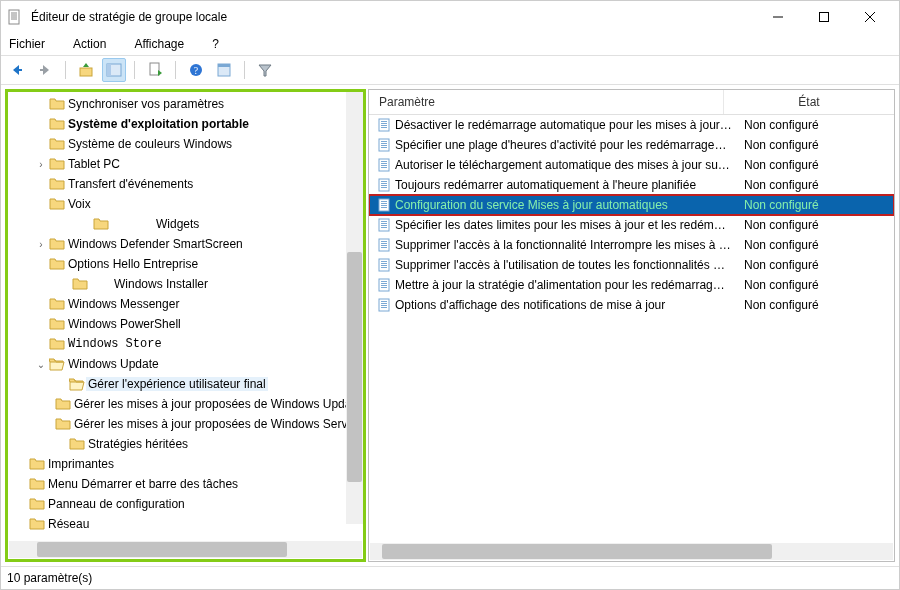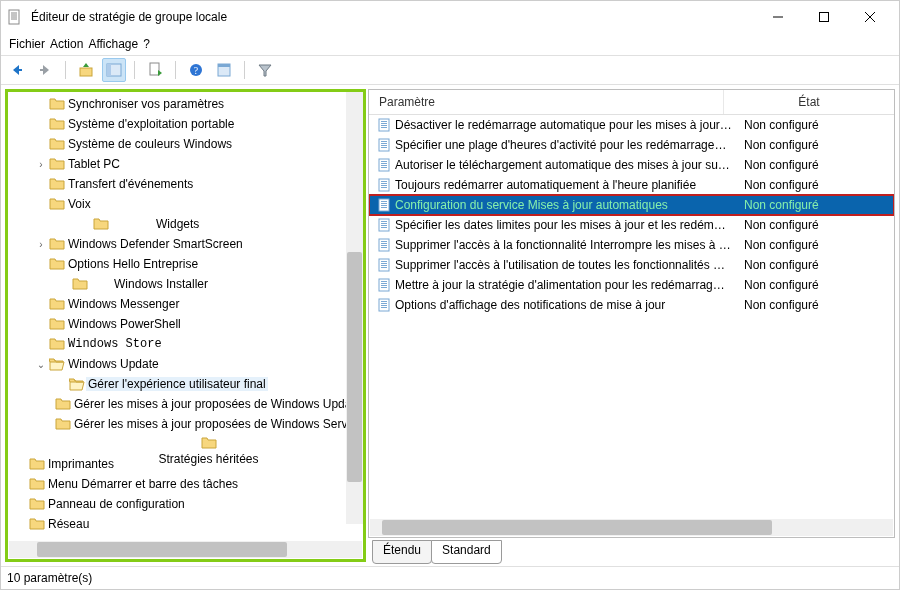--- a/index.html
+++ b/index.html
@@ -2,21 +2,21 @@
 <html><head>
 <meta charset="utf-8">
 <style>
   html,body{margin:0;padding:0;font-family:"Segoe UI",Tahoma,sans-serif;font-size:12px;color:#000;background:#fff;overflow:hidden}
   .window{width:900px;height:590px;display:flex;flex-direction:column;box-sizing:border-box;border:1px solid #ccc}
   .titlebar{height:32px;display:flex;align-items:center;padding:0 6px}
   .titlebar .app-icon{width:16px;height:16px;margin-right:8px;display:flex;align-items:center;justify-content:center}
   .titlebar .title{flex:1;font-size:12px}
   .winbtns{display:flex;height:100%}
   .winbtn{width:46px;display:flex;align-items:center;justify-content:center;font-size:12px;cursor:default}
-  .menubar{height:22px;display:flex;align-items:center;padding:0 8px;gap:5px}
+  .menubar{height:22px;display:flex;align-items:center;padding:0 8px;gap:28px}
   .menubar span{cursor:default}
   .toolbar{height:28px;border-top:1px solid #e0e0e0;border-bottom:1px solid #e0e0e0;display:flex;align-items:center;padding:0 4px;gap:4px}
   .tbtn{width:22px;height:22px;display:flex;align-items:center;justify-content:center;cursor:default;border:1px solid transparent;border-radius:2px}
   .tbtn.pressed{background:#cce4f7;border:1px solid #99c9ee}
   .tsep{width:1px;height:18px;background:#d0d0d0;margin:0 4px}
   .body{flex:1;display:flex;min-height:0;border-bottom:1px solid #e0e0e0}
   .tree-pane{width:355px;border:3px solid #84cc16;margin:4px 0 4px 4px;position:relative;display:flex;flex-direction:column}
   .tree-scroll{flex:1;overflow:hidden;position:relative}
   .tree{position:absolute;top:2px;left:0;right:0}
   .node{display:flex;align-items:center;height:20px;white-space:nowrap;cursor:default}
@@ -153,21 +153,21 @@
         <div class="tree" id="tree">
             <div class="node" style="padding-left: 26px;">
               <span class="exp"></span>
               <span class="fold">
                 <svg width="16" height="14">
                   <polygon points="1,2 6,2 7,4 15,4 15,12 1,12" fill="#f7d77e" stroke="#caa53b"></polygon>
                 </svg>
               </span>
               <span class="lbl">Synchroniser vos paramètres</span>
             </div>
-            <div class="node" style="padding-left: 26px;">
+            <div class="node" style="padding-left: 26px; font-weight: bold;">
               <span class="exp"></span>
               <span class="fold">
                 <svg width="16" height="14">
                   <polygon points="1,2 6,2 7,4 15,4 15,12 1,12" fill="#f7d77e" stroke="#caa53b"></polygon>
                 </svg>
               </span>
               <span class="lbl">Système d'exploitation portable</span>
             </div>
             <div class="node" style="padding-left: 26px;">
               <span class="exp"></span>
@@ -299,21 +299,21 @@
             </div>
             <div class="node" style="padding-left: 46px;">
               <span class="exp"></span>
               <span class="fold">
                 <svg width="16" height="14">
                   <polygon points="1,2 6,2 7,4 15,4 15,12 1,12" fill="#f7d77e" stroke="#caa53b"></polygon>
                 </svg>
               </span>
               <span class="lbl">Gérer les mises à jour proposées de Windows Server Update Services</span>
             </div>
-            <div class="node" style="padding-left: 46px; flex-direction: column;">
+            <div class="node" style="padding-left: 46px;">
               <span class="exp"></span>
               <span class="fold">
                 <svg width="16" height="14">
                   <polygon points="1,2 6,2 7,4 15,4 15,12 1,12" fill="#f7d77e" stroke="#caa53b"></polygon>
                 </svg>
               </span>
               <span class="lbl">Stratégies héritées</span>
             </div>
             <div class="node" style="padding-left: 6px;">
               <span class="exp"></span>
@@ -498,24 +498,20 @@
                 </svg>
               </span>
               <span class="rname">Options d'affichage des notifications de mise à jour</span>
               <span class="rstate">Non configuré</span>
             </div>
           </div>
         <div class="bottom-hscroll">
             <div class="thumb" style="left:12px;width:390px"></div>
           </div>
       </div>
-      <div class="tabs">
-        <div class="tab inactive">Étendu</div>
-        <div class="tab">Standard</div>
-      </div>
     </div>
 
   </div>
 
   <div class="statusbar">
     <span>10 paramètre(s)</span>
   </div>
 
 </div>
 

